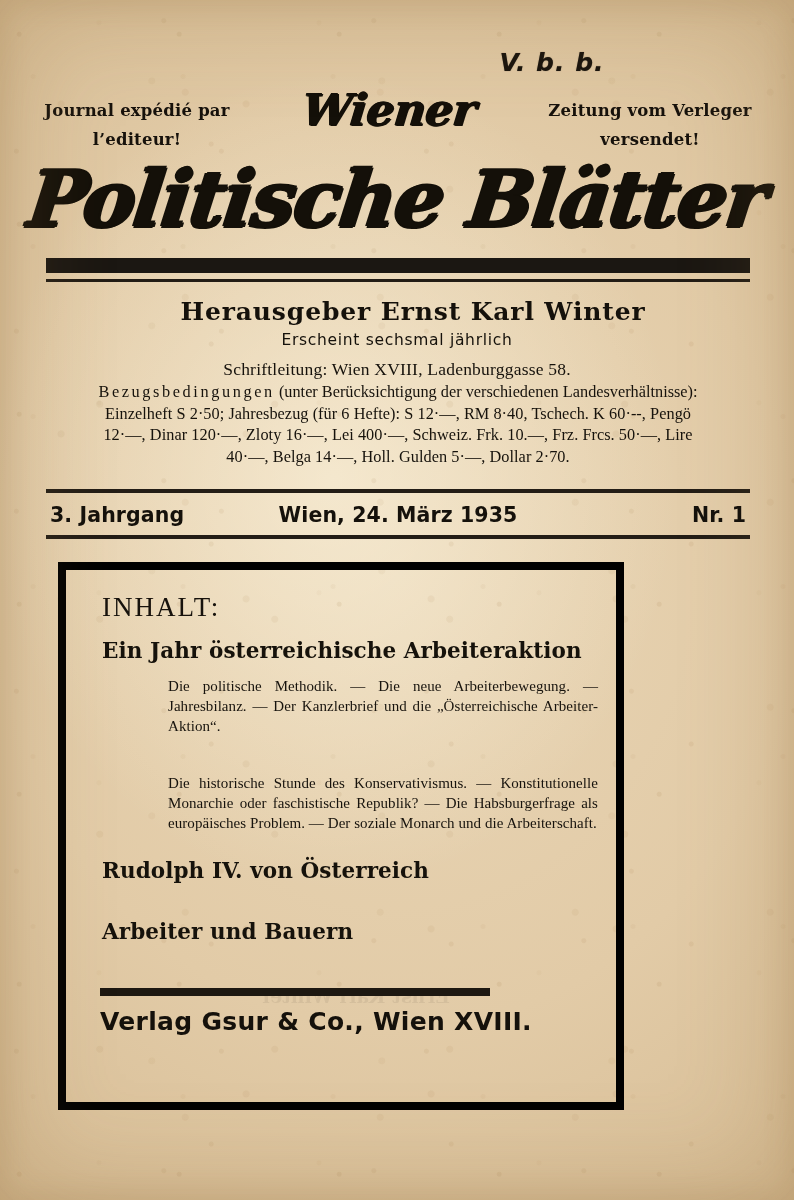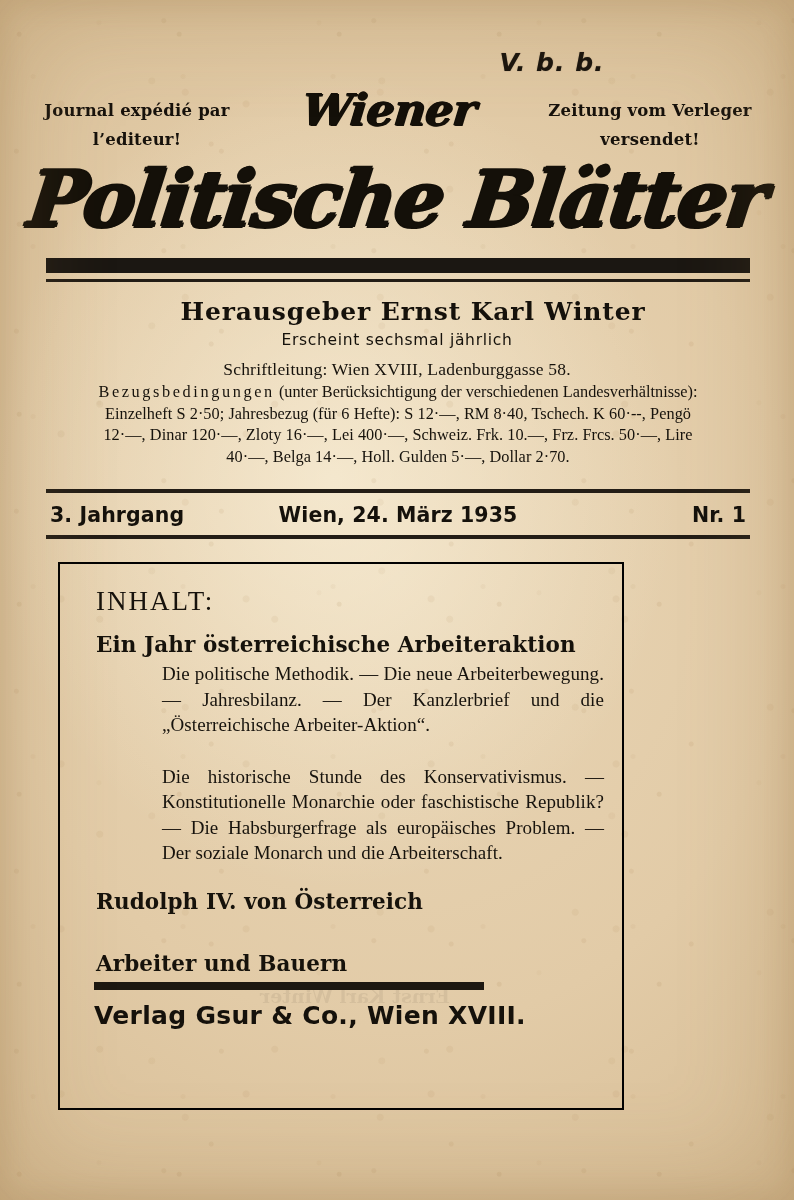--- a/index.html
+++ b/index.html
@@ -136,21 +136,21 @@
     display:flex;align-items:center;justify-content:space-between;
     font-family:"DejaVu Sans", sans-serif;
     font-weight:700;font-size:20.5px;color:#15110b;letter-spacing:.005em;
   }
   .issueline .mid{position:absolute;left:0;right:0;text-align:center;}
   .issueline .l,.issueline .r{position:relative;z-index:2;}
 
   
   .toc-box{
     position:absolute;left:58px;top:562px;width:566px;height:548px;
-    border:2px solid #000000;
+    border:8px solid #000000;
     box-sizing:border-box;
   }
   .toc-box::before{
     content:"";position:absolute;left:5px;top:5px;right:5px;bottom:5px;
     border:0;pointer-events:none;
   }
   .toc-inner{position:absolute;left:0;top:0;right:0;bottom:0;}
 
   .inhalt{
     position:absolute;left:36px;top:22px;
@@ -158,22 +158,22 @@
   }
 
   .toc-list{position:absolute;left:36px;right:18px;top:68px;}
   .toc-entry{margin-bottom:0;}
   .toc-title{
     font-family:"DejaVu Serif", serif;
     font-weight:700;font-size:21.5px;letter-spacing:.004em;
     color:#16120b;line-height:1.18;
   }
   .toc-sub{
-    margin:4px 0 0 66px;
-    font-size:19px;line-height:1.33;letter-spacing:.004em;
+    margin:14px 0 0 66px;
+    font-size:15px;line-height:1.33;letter-spacing:.004em;
     text-align:justify;color:#17130d;
   }
   .toc-sub.narrow{margin-left:66px;}
   .gap-a{height:23px;}
   .gap-b{height:24px;}
   .gap-c{height:18px;}
 
   .pub-rule{
     position:absolute;left:34px;top:418px;width:390px;height:8px;background:#1d1811;
   }

